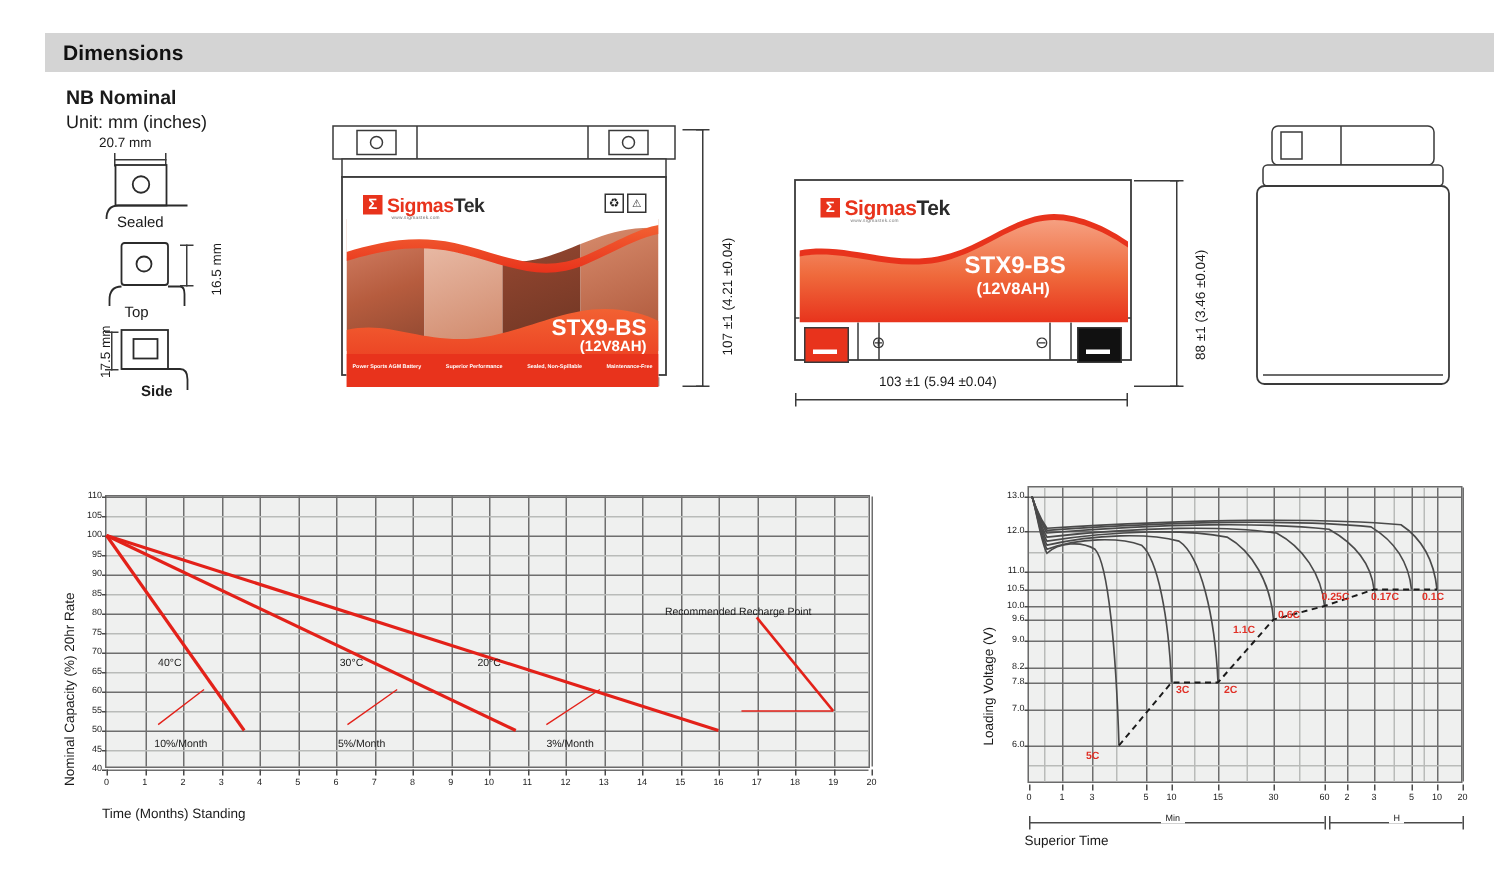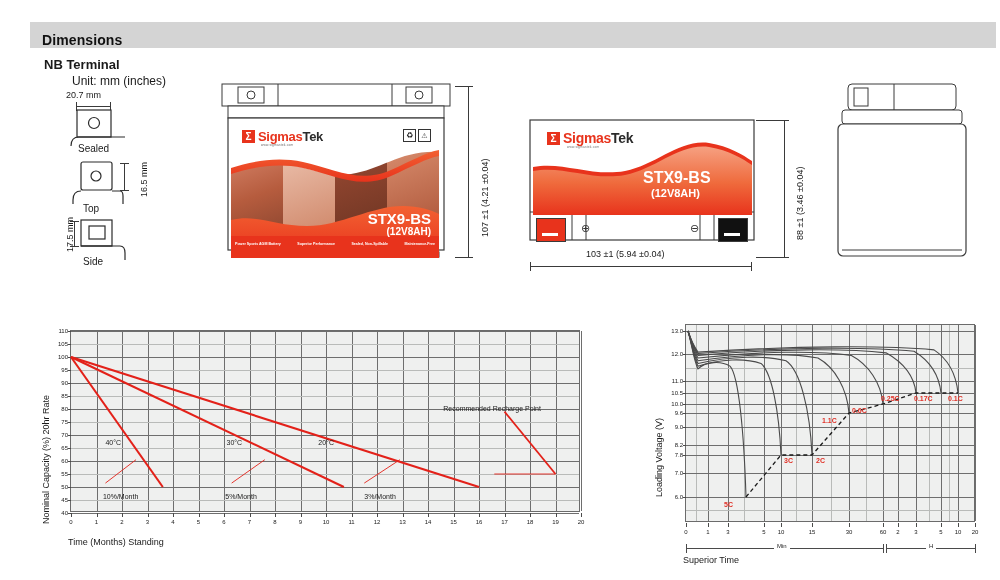--- a/index.html
+++ b/index.html
@@ -6,21 +6,21 @@
   body{
     width:1000px;height:580px;background:#ffffff;
     font-family:"Liberation Sans","DejaVu Sans",sans-serif;
     color:#1a1a1a;overflow:hidden;position:relative;
   }
   .page{position:absolute;inset:0;}
   .abs{position:absolute;}
 
   
   .sec-bar{
-    background:#d4d4d4;display:flex;align-items:flex-end;
+    background:#d4d4d4;display:flex;align-items:center;
     font-weight:bold;letter-spacing:0.1px;
   }
   .sec-bar .sec-title{padding-left:12px;color:#111;}
 
   
   .t{position:absolute;white-space:nowrap;line-height:1;}
   .bold{font-weight:bold;}
   .rot90{transform-origin:0 0;transform:rotate(-90deg);}
 
   
@@ -40,22 +40,22 @@
 </style>
 </head>
 <body>
 
 <div class="page">
 
   <div class="sec-bar abs" style="left:30px;top:22px;width:966px;height:26px;font-size:14px;">
     <span class="sec-title">Dimensions</span>
   </div>
 
-  <div class="t bold abs" style="left:44px;top:58px;font-size:13px;">NB Terminal</div>
-  <div class="t abs" style="left:44px;top:75px;font-size:12px;margin-left:28px;">Unit: mm (inches)</div>
+  <div class="t bold abs" style="left:44px;top:58px;font-size:13px;">NB Nominal</div>
+  <div class="t abs" style="left:44px;top:75px;font-size:12px;">Unit: mm (inches)</div>
 
   <div>
     <div class="t abs" style="left:66px;top:91px;font-size:9px;">20.7 mm</div>
 
     <div class="dim-line abs" style="left:76px;top:106px;width:35px;height:1px;"></div>
     <div class="dim-line abs" style="left:76px;top:102px;width:1px;height:9px;"></div>
     <div class="dim-line abs" style="left:110px;top:102px;width:1px;height:9px;"></div>
     <svg width="90" height="50" style="left:70px;top:108px;">
       <rect x="7" y="2" width="34" height="27" fill="#fff" stroke="#2b2b2b" stroke-width="1.2"></rect>
       <circle cx="24" cy="15" r="5.5" fill="#fff" stroke="#2b2b2b" stroke-width="1.2"></circle>
@@ -85,21 +85,21 @@
     <svg width="90" height="52" style="left:70px;top:218px;">
       <rect x="11" y="2" width="31" height="26" fill="#fff" stroke="#2b2b2b" stroke-width="1.2"></rect>
       <rect x="19" y="8" width="16" height="13" fill="#fff" stroke="#2b2b2b" stroke-width="1.2"></rect>
       <path d="M42 28 L50 28 Q55 28 55 35 L55 42" fill="none" stroke="#2b2b2b" stroke-width="1.2"></path>
       <path d="M11 28 L42 28" fill="none" stroke="#2b2b2b" stroke-width="1.2"></path>
     </svg>
     <div class="dim-line abs" style="left:74px;top:221px;width:1px;height:26px;"></div>
     <div class="dim-line abs" style="left:70px;top:221px;width:9px;height:1px;"></div>
     <div class="dim-line abs" style="left:70px;top:246px;width:9px;height:1px;"></div>
     <div class="t abs rot90" style="left:66px;top:252px;font-size:9px;">17.5 mm</div>
-    <div class="t abs" style="left:83px;top:257px;font-size:10px;">Side</div>
+    <div class="t abs" style="left:94px;top:257px;font-size:10px;font-weight:bold;">Side</div>
   </div>
 
   <div>
 
     <svg width="240" height="180" style="left:220px;top:82px;">
 
       <rect x="2" y="2" width="228" height="22" fill="#fff" stroke="#3a3a3a" stroke-width="1"></rect>
       <rect x="18" y="5" width="26" height="16" fill="#fff" stroke="#3a3a3a" stroke-width="1"></rect>
       <circle cx="31" cy="13" r="4" fill="#fff" stroke="#3a3a3a" stroke-width="1"></circle>
       <rect x="186" y="5" width="26" height="16" fill="#fff" stroke="#3a3a3a" stroke-width="1"></rect>

